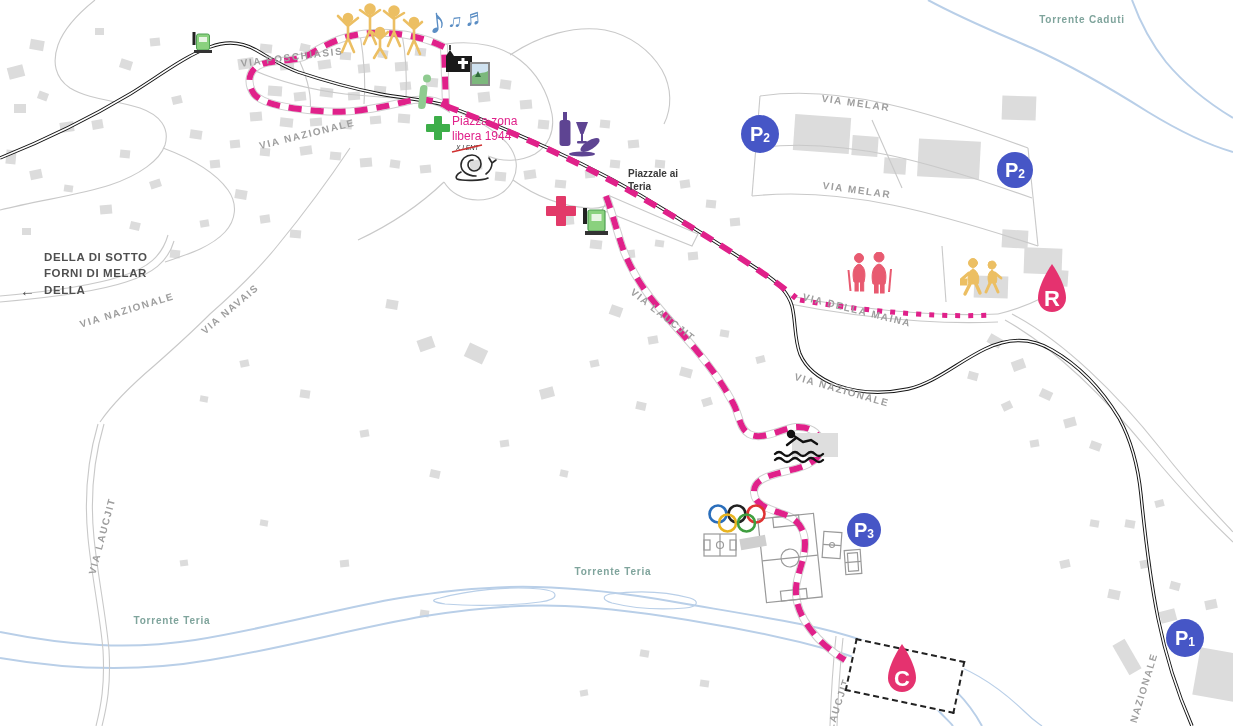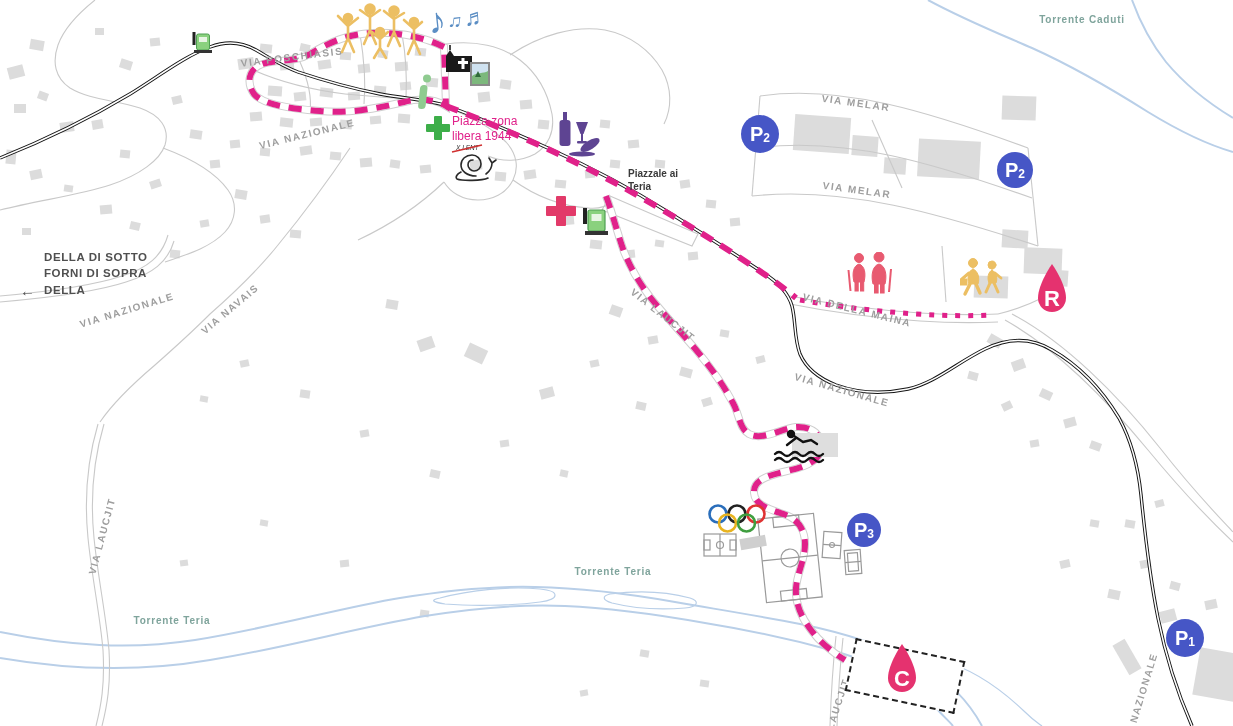--- a/index.html
+++ b/index.html
@@ -282,21 +282,21 @@
   <div class="slabel" style="left:857px;top:310px;--r:14deg">VIA DELLA MAINA</div>
   <div class="slabel" style="left:842px;top:390px;--r:16deg">VIA NAZIONALE</div>
   <div class="slabel" style="left:1140px;top:700px;--r:-73deg">VIA NAZIONALE</div>
 
   <div class="rlabel" style="left:1082px;top:19px">Torrente Caduti</div>
   <div class="rlabel" style="left:172px;top:620px">Torrente Teria</div>
   <div class="rlabel" style="left:613px;top:571px">Torrente Teria</div>
 
   <div class="sign">
     <div>DELLA DI SOTTO</div>
-    <div>FORNI DI SOPRA</div>
+    <div>FORNI DI MELAR</div>
     <div class="row">
       <span class="arrow">←</span>
       <span>DELLA</span>
     </div>
   </div>
 
   <div class="pinklabel" style="left:452px;top:114px">
     <div>Piazza zona</div>
     <div>libera 1944</div>
   </div>

